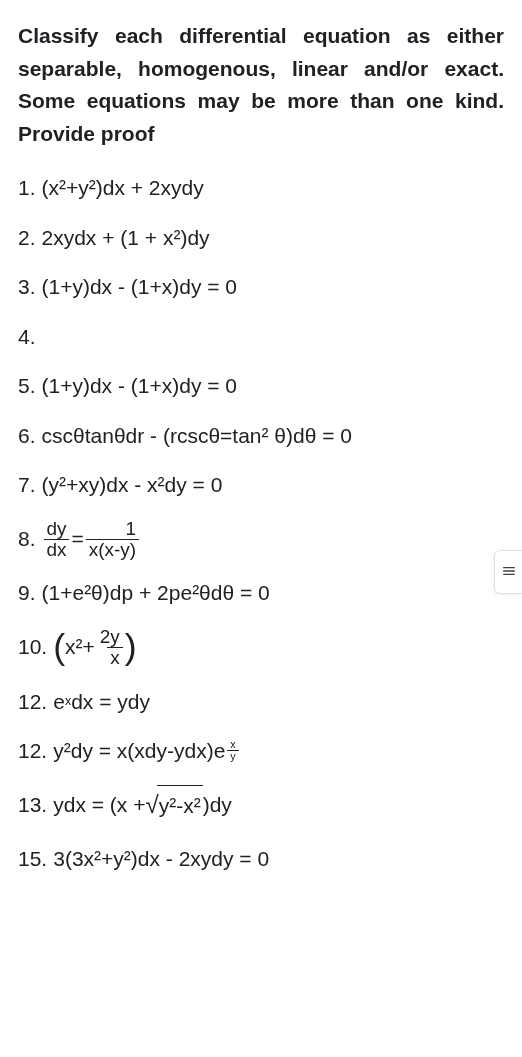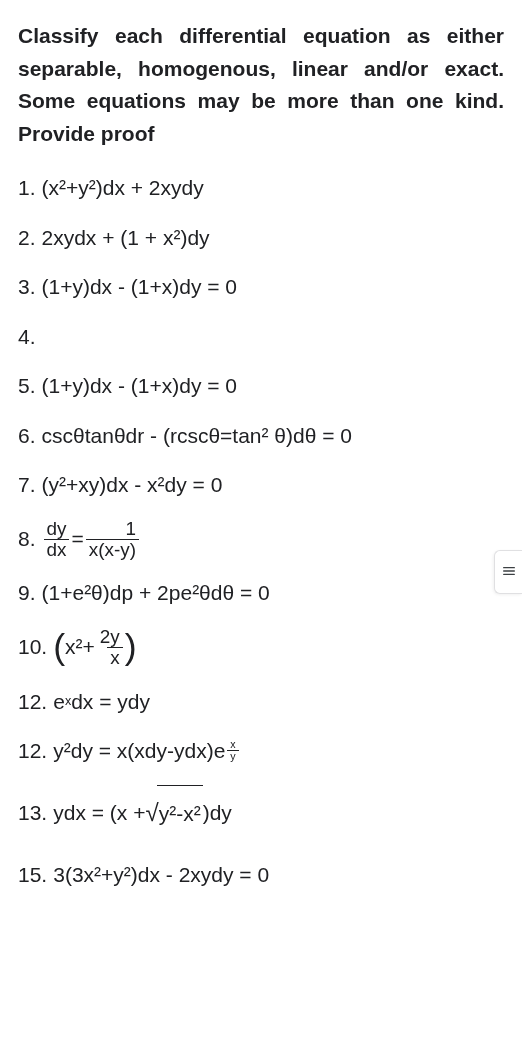--- a/index.html
+++ b/index.html
@@ -43,21 +43,21 @@
     margin: 0 2px;
   }
   .frac .fn { padding: 0 3px; }
   .frac .fd { border-top: 1.5px solid #202124; padding: 0 3px; }
   .sqrt {
     display: inline-flex;
     align-items: center;
   }
   .sqrt .radicand {
     border-top: 1.5px solid #202124;
-    padding: 12px 2px;
+    padding: 4px 2px;
   }
   .sqrt .radical { font-size: 1.15em; margin-right: -2px; }
   .lparen, .rparen {
     font-size: 1.7em;
     line-height: 0.8;
     font-weight: 300;
   }
   .side-btn {
     position: absolute;
     right: 0;

